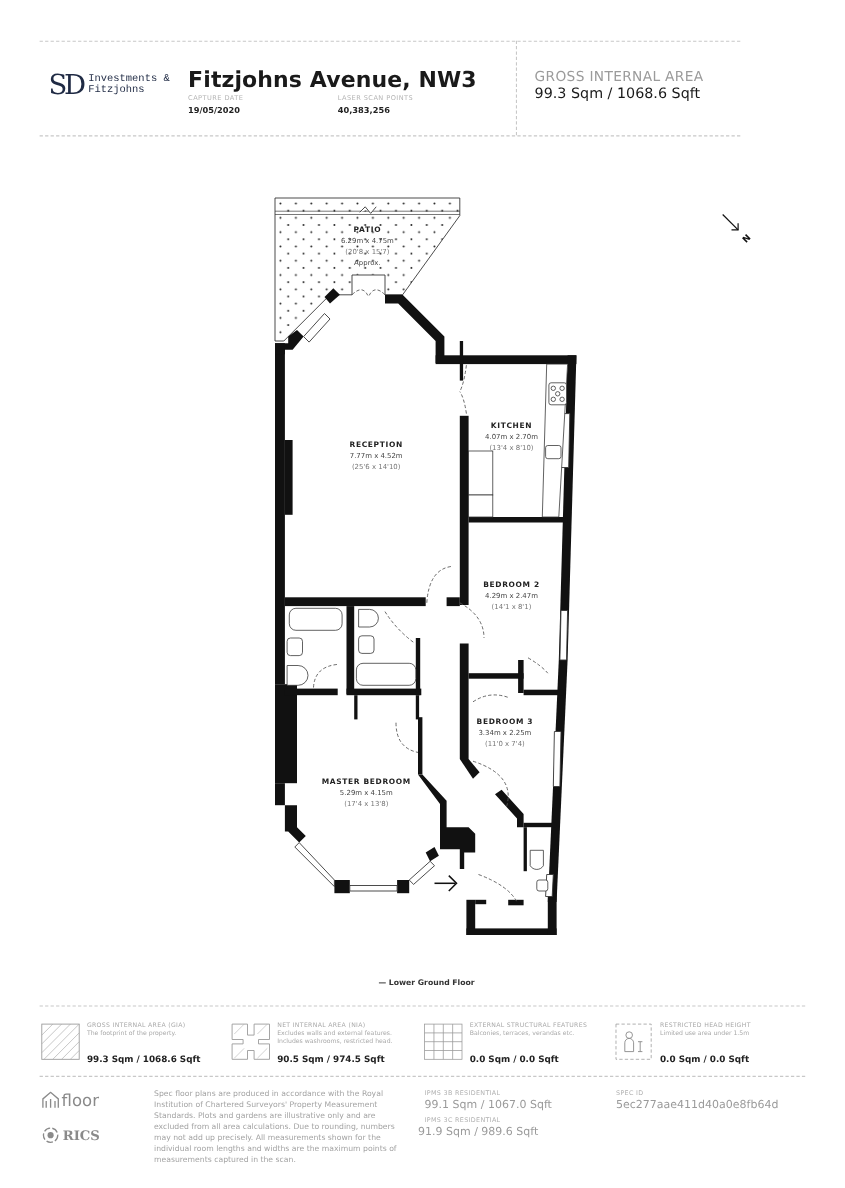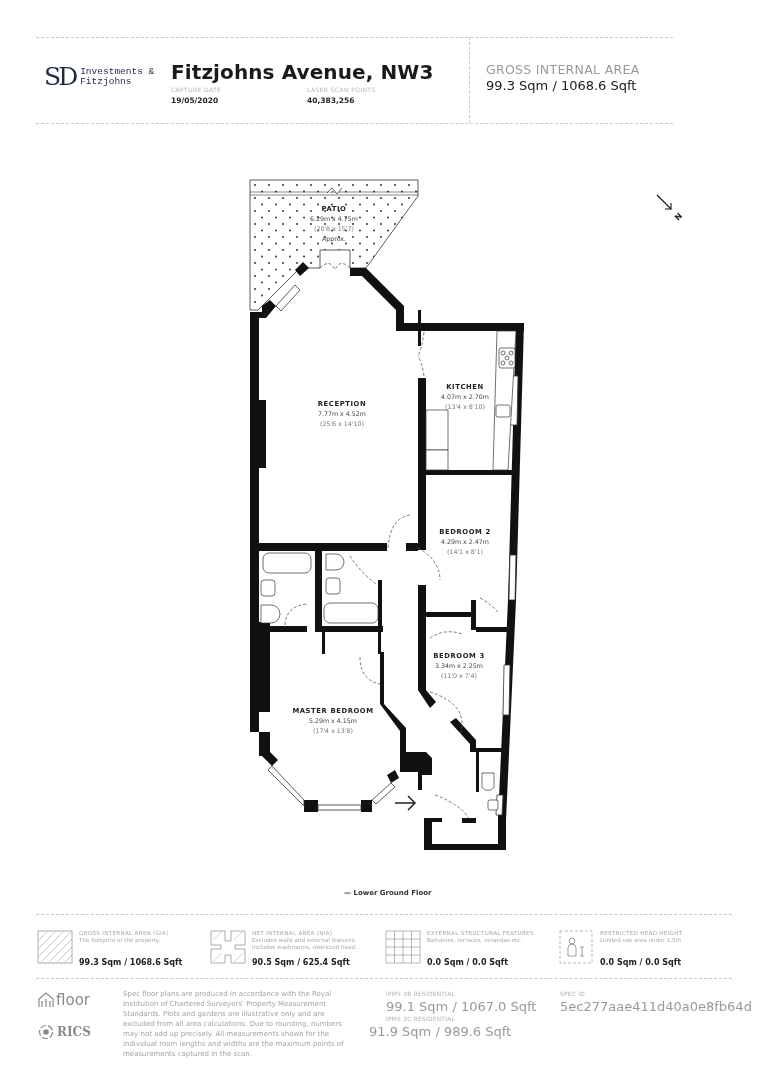--- a/index.html
+++ b/index.html
@@ -17,23 +17,23 @@
   .gia-value { position: absolute; left: 486px; top: 78px; font-size: 13px; color: #1a1a1a; }
   .plan { position: absolute; left: 0; top: 130px; }
   .room-label { font-family: "DejaVu Sans", sans-serif; }
   .floor-caption { position: absolute; left: 344px; top: 865px; font-size: 7px; font-weight: bold; color: #333; margin-top: 24px; }
   .legend-item { position: absolute; top: 928px; height: 42px; }
   .legend-icon { position: absolute; left: 0; top: 0; width: 38px; height: 38px; }
   .legend-title { position: absolute; left: 42px; top: 2px; font-size: 5.6px; color: #a8a8a8; letter-spacing: 0.3px; white-space: nowrap; }
   .legend-desc { position: absolute; left: 42px; top: 9px; font-size: 5.6px; color: #a8a8a8; line-height: 7px; white-space: nowrap; }
   .legend-value { position: absolute; left: 42px; top: 30px; font-size: 8px; font-weight: bold; color: #222; white-space: nowrap; }
   .foot-logo { position: absolute; left: 38px; color: #7d7d7d; display: flex; align-items: center; }
-  .disclaimer { position: absolute; left: 123px; top: 989px; width: 226px; font-size: 7px; line-height: 10px; color: #a3a3a3; }
+  .disclaimer { position: absolute; left: 140px; top: 989px; width: 226px; font-size: 7px; line-height: 10px; color: #a3a3a3; }
   .ipms-label { position: absolute; font-size: 5.8px; color: #b0b0b0; letter-spacing: 0.3px; }
-  .ipms-value { position: absolute; font-size: 13px; color: #9a9a9a; }
+  .ipms-value { position: absolute; font-size: 10px; color: #9a9a9a; }
 </style>
 </head>
 <body>
 
 <div class="header">
   <div class="dash-h" style="top:37px;"></div>
   <div class="dash-h" style="top:123px;"></div>
   <div class="dash-v" style="left:469px; top:37px; height:86px;"></div>
 
   <div class="logo">
@@ -257,21 +257,21 @@
         <line x1="24" y1="12" x2="33" y2="3"></line>
         <line x1="3" y1="34" x2="12" y2="25"></line>
         <line x1="24" y1="34" x2="33" y2="25"></line>
     </g>
   </svg>
   <div class="legend-title">NET INTERNAL AREA (NIA)</div>
   <div class="legend-desc">
     <span>Excludes walls and external features.</span><br>
     <span>Includes washrooms, restricted head.</span>
   </div>
-  <div class="legend-value">90.5 Sqm / 625.4 Sqft</div>
+  <div class="legend-value">90.5 Sqm / 974.5 Sqft</div>
 </div>
 
 <div class="legend-item" style="left:385px; width:170px;">
   <svg class="legend-icon" viewBox="0 0 38 38">
     <g fill="none" stroke="#999" stroke-width="0.7">
       <rect x="1" y="3" width="34" height="32"></rect>
       <line x1="9.5" y1="3" x2="9.5" y2="35"></line>
         <line x1="18" y1="3" x2="18" y2="35"></line>
         <line x1="26.5" y1="3" x2="26.5" y2="35"></line>
       <line x1="1" y1="11" x2="35" y2="11"></line>
@@ -313,16 +313,16 @@
     <circle cx="8" cy="8" r="2.8" fill="#8a8a8a"></circle>
   </svg>
   <span style="font-family:'DejaVu Serif', serif; font-weight:bold; font-size:12px; margin-left:3px; color:#8a8a8a;">RICS</span>
 </div>
 
 <div class="disclaimer">Spec floor plans are produced in accordance with the Royal Institution of Chartered Surveyors' Property Measurement Standards. Plots and gardens are illustrative only and are excluded from all area calculations. Due to rounding, numbers may not add up precisely. All measurements shown for the individual room lengths and widths are the maximum points of measurements captured in the scan.</div>
 
 <div class="ipms-label" style="left:386px; top:991px;">IPMS 3B RESIDENTIAL</div>
 <div class="ipms-value" style="left:386px; top:999px;">99.1 Sqm / 1067.0 Sqft</div>
 <div class="ipms-label" style="left:386px; top:1016px;">IPMS 3C RESIDENTIAL</div>
-<div class="ipms-value" style="left:369px; top:1024px;text-align:right;">91.9 Sqm / 989.6 Sqft</div>
+<div class="ipms-value" style="left:380px; top:1024px;text-align:right;">91.9 Sqm / 989.6 Sqft</div>
 
 <div class="ipms-label" style="left:560px; top:991px;">SPEC ID</div>
 <div class="ipms-value" style="left:560px; top:999px;">5ec277aae411d40a0e8fb64d</div>
 
 </body></html>

